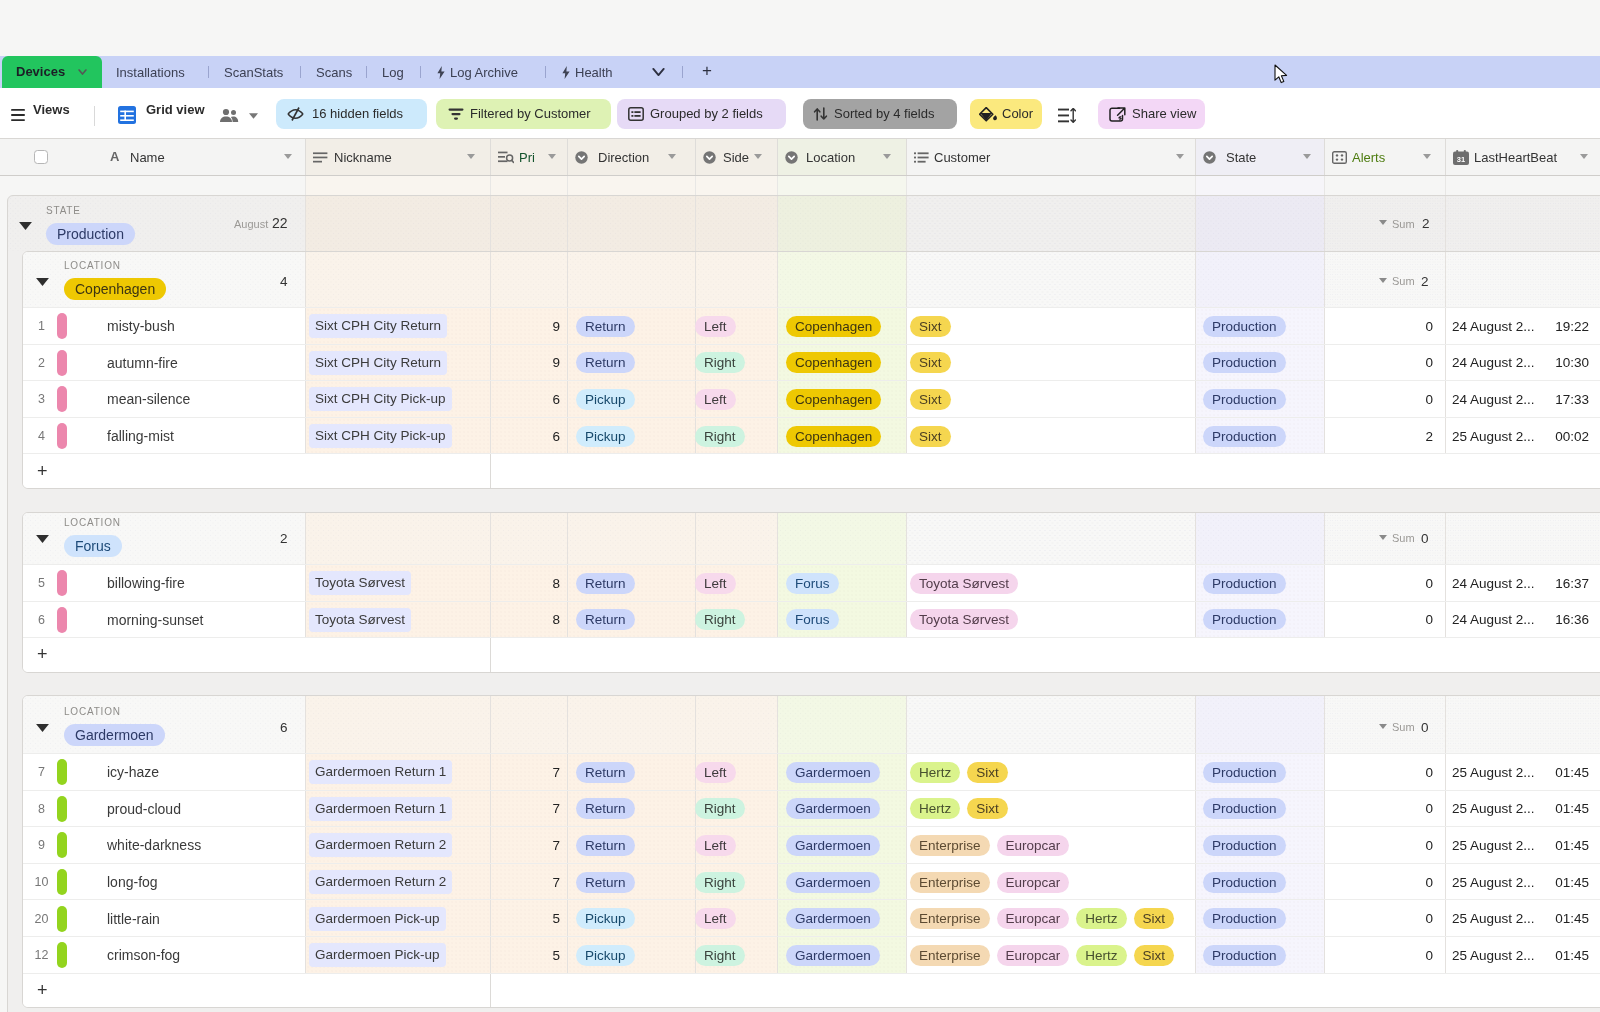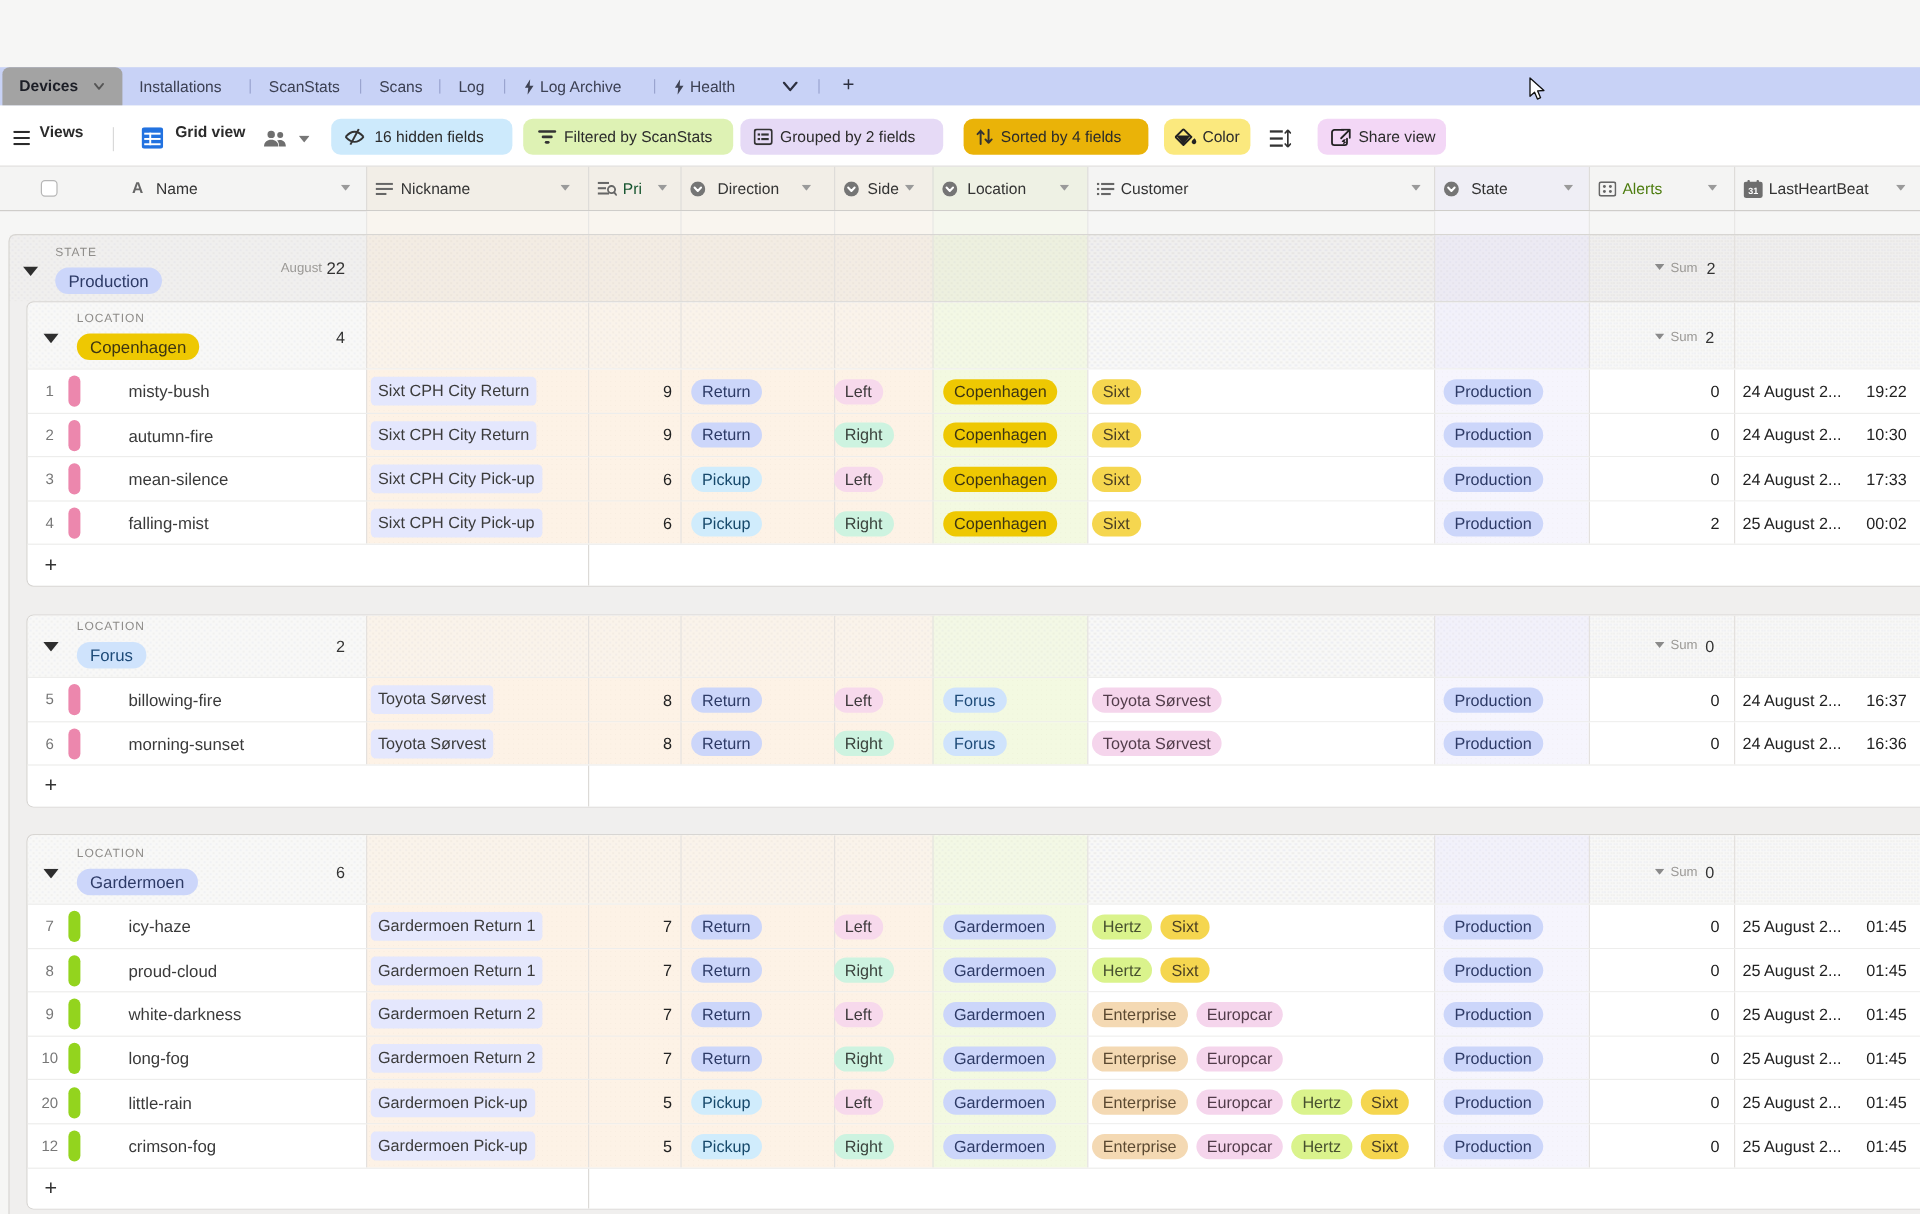--- a/index.html
+++ b/index.html
@@ -1,20 +1,20 @@
 <!DOCTYPE html>
 <html><head><meta charset="utf-8"><style>
 *{margin:0;padding:0;box-sizing:border-box}
 html,body{width:1600px;height:1012px;overflow:hidden;font-family:"Liberation Sans",sans-serif;}
 #app{position:relative;width:1600px;height:1012px;background:#f6f6f5;overflow:hidden}
 .abs{position:absolute}
 </style></head><body>
 <div id="app">
 <div class="abs" style="left:0;top:56px;width:1600px;height:32px;background:#c8d2f6">
-<div style="position:absolute;left:2px;top:0;width:100px;height:32px;background:#a3a3a3;border-radius:6px 6px 0 0">
+<div style="position:absolute;left:2px;top:0;width:100px;height:32px;background:#22c55e;border-radius:6px 6px 0 0">
         <span style="position:absolute;left:14px;top:8px;font-size:13px;font-weight:bold;color:#1c1e26">Devices</span>
         <svg width="9" height="7" viewBox="0 0 9 7.22" style="position:absolute;left:76px;top:13px">
           <polyline points="1,1 4.5,5.22 8,1" fill="none" stroke="#555" stroke-width="1.6" stroke-linecap="round" stroke-linejoin="round"></polyline>
         </svg>
       </div>
 <span style="position:absolute;left:116px;top:9px;font-size:13px;color:#3c4053">Installations</span>
 <span style="position:absolute;left:224px;top:9px;font-size:13px;color:#3c4053">ScanStats</span>
 <span style="position:absolute;left:316px;top:9px;font-size:13px;color:#3c4053">Scans</span>
 <span style="position:absolute;left:382px;top:9px;font-size:13px;color:#3c4053">Log</span>
 <div style="position:absolute;left:208px;top:10px;width:1px;height:12px;background:#9aa4cf"></div>
@@ -68,33 +68,33 @@
           <line x1="12" y1="0.5" x2="5" y2="13.5" stroke="#333" stroke-width="1.6"></line>
         </svg>
         <span style="position:absolute;left:36px;top:7px;font-size:13px;color:#2b2b2b">16 hidden fields</span>
       </div>
 <div style="position:absolute;left:436px;top:11px;width:175px;height:30px;border-radius:8px;background:#def2b4">
         <svg width="16" height="13" viewBox="0 0 16 13" style="position:absolute;left:12px;top:9px">
           <rect x="0.5" y="0.5" width="15" height="2.2" rx="1.1" fill="#333"></rect>
           <rect x="3.4" y="5" width="9.2" height="2.2" rx="1.1" fill="#333"></rect>
           <rect x="6" y="9.5" width="4" height="2.2" rx="1.1" fill="#333"></rect>
         </svg>
-        <span style="position:absolute;left:34px;top:7px;font-size:13px;color:#2b2b2b">Filtered by ScanStats</span>
+        <span style="position:absolute;left:34px;top:7px;font-size:13px;color:#2b2b2b">Filtered by Customer</span>
       </div>
 <div style="position:absolute;left:617px;top:11px;width:169px;height:30px;border-radius:8px;background:#e6daf6">
         <svg width="16" height="14" viewBox="0 0 16 14" style="position:absolute;left:11px;top:8px">
           <rect x="0.8" y="0.8" width="14.4" height="12.4" rx="2" fill="none" stroke="#333" stroke-width="1.5"></rect>
           <rect x="3.4" y="4.2" width="2" height="1.8" fill="#333"></rect>
           <rect x="6.4" y="4.2" width="6.2" height="1.8" fill="#333"></rect>
           <rect x="3.4" y="8" width="2" height="1.8" fill="#333"></rect>
           <rect x="6.4" y="8" width="6.2" height="1.8" fill="#333"></rect>
         </svg>
         <span style="position:absolute;left:33px;top:7px;font-size:13px;color:#2b2b2b">Grouped by 2 fields</span>
       </div>
-<div style="position:absolute;left:803px;top:11px;width:154px;height:30px;border-radius:8px;background:#eab308">
+<div style="position:absolute;left:803px;top:11px;width:154px;height:30px;border-radius:8px;background:#a3a3a3">
         <svg width="15" height="14" viewBox="0 0 15 14" style="position:absolute;left:10px;top:8px">
           <path d="M4.2 13 V2 M4.2 2 L1.6 4.8 M4.2 2 L6.8 4.8" fill="none" stroke="#333" stroke-width="1.6" stroke-linecap="round" stroke-linejoin="round"></path>
           <path d="M10.8 1 V12 M10.8 12 L8.2 9.2 M10.8 12 L13.4 9.2" fill="none" stroke="#333" stroke-width="1.6" stroke-linecap="round" stroke-linejoin="round"></path>
         </svg>
         <span style="position:absolute;left:31px;top:7px;font-size:13px;color:#2b2b2b">Sorted by 4 fields</span>
       </div>
 <div style="position:absolute;left:970px;top:11px;width:72px;height:30px;border-radius:8px;background:#fbe97e">
         <svg width="19" height="15" viewBox="0 0 19 15" style="position:absolute;left:9px;top:8px">
           <path d="M7.2 0.6 L13.8 7.2 L7.2 13.8 L0.6 7.2 Z" fill="none" stroke="#222" stroke-width="1.6" stroke-linejoin="round"></path>
           <path d="M1.2 6 H13 L7.2 13.4 Z" fill="#222"></path>

